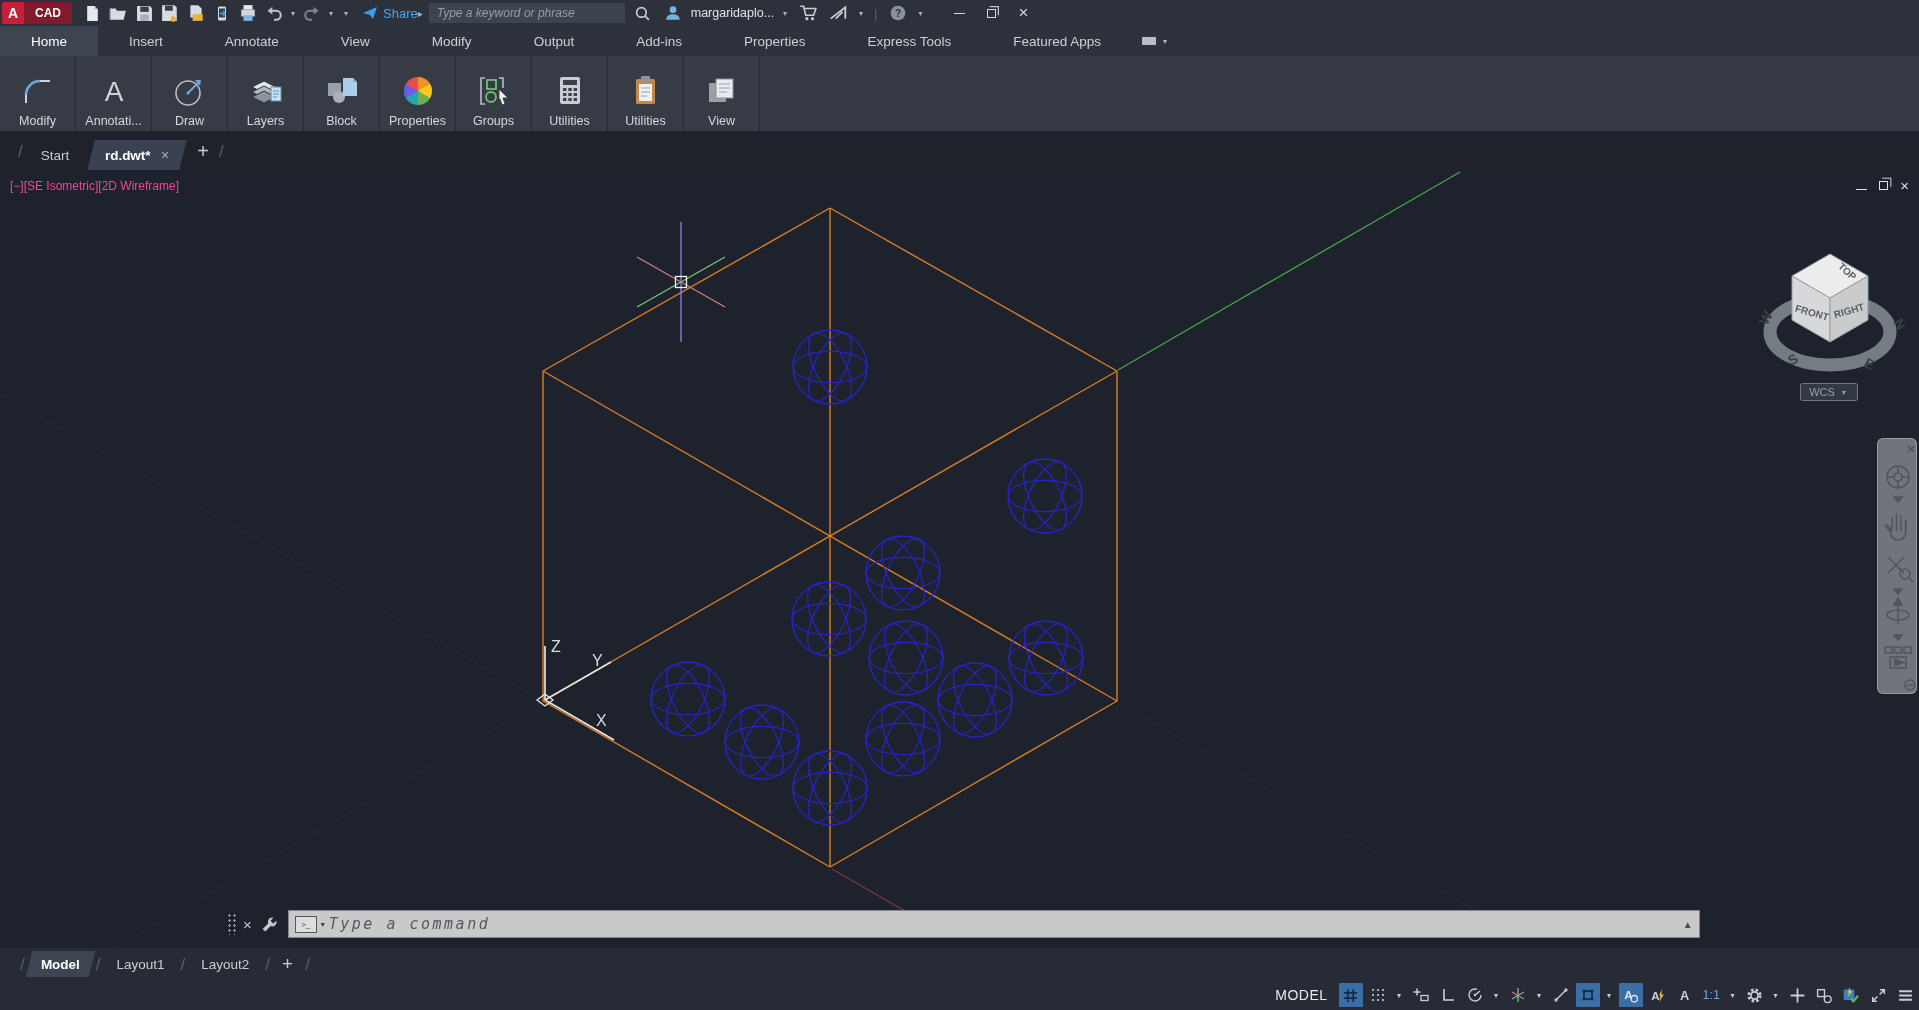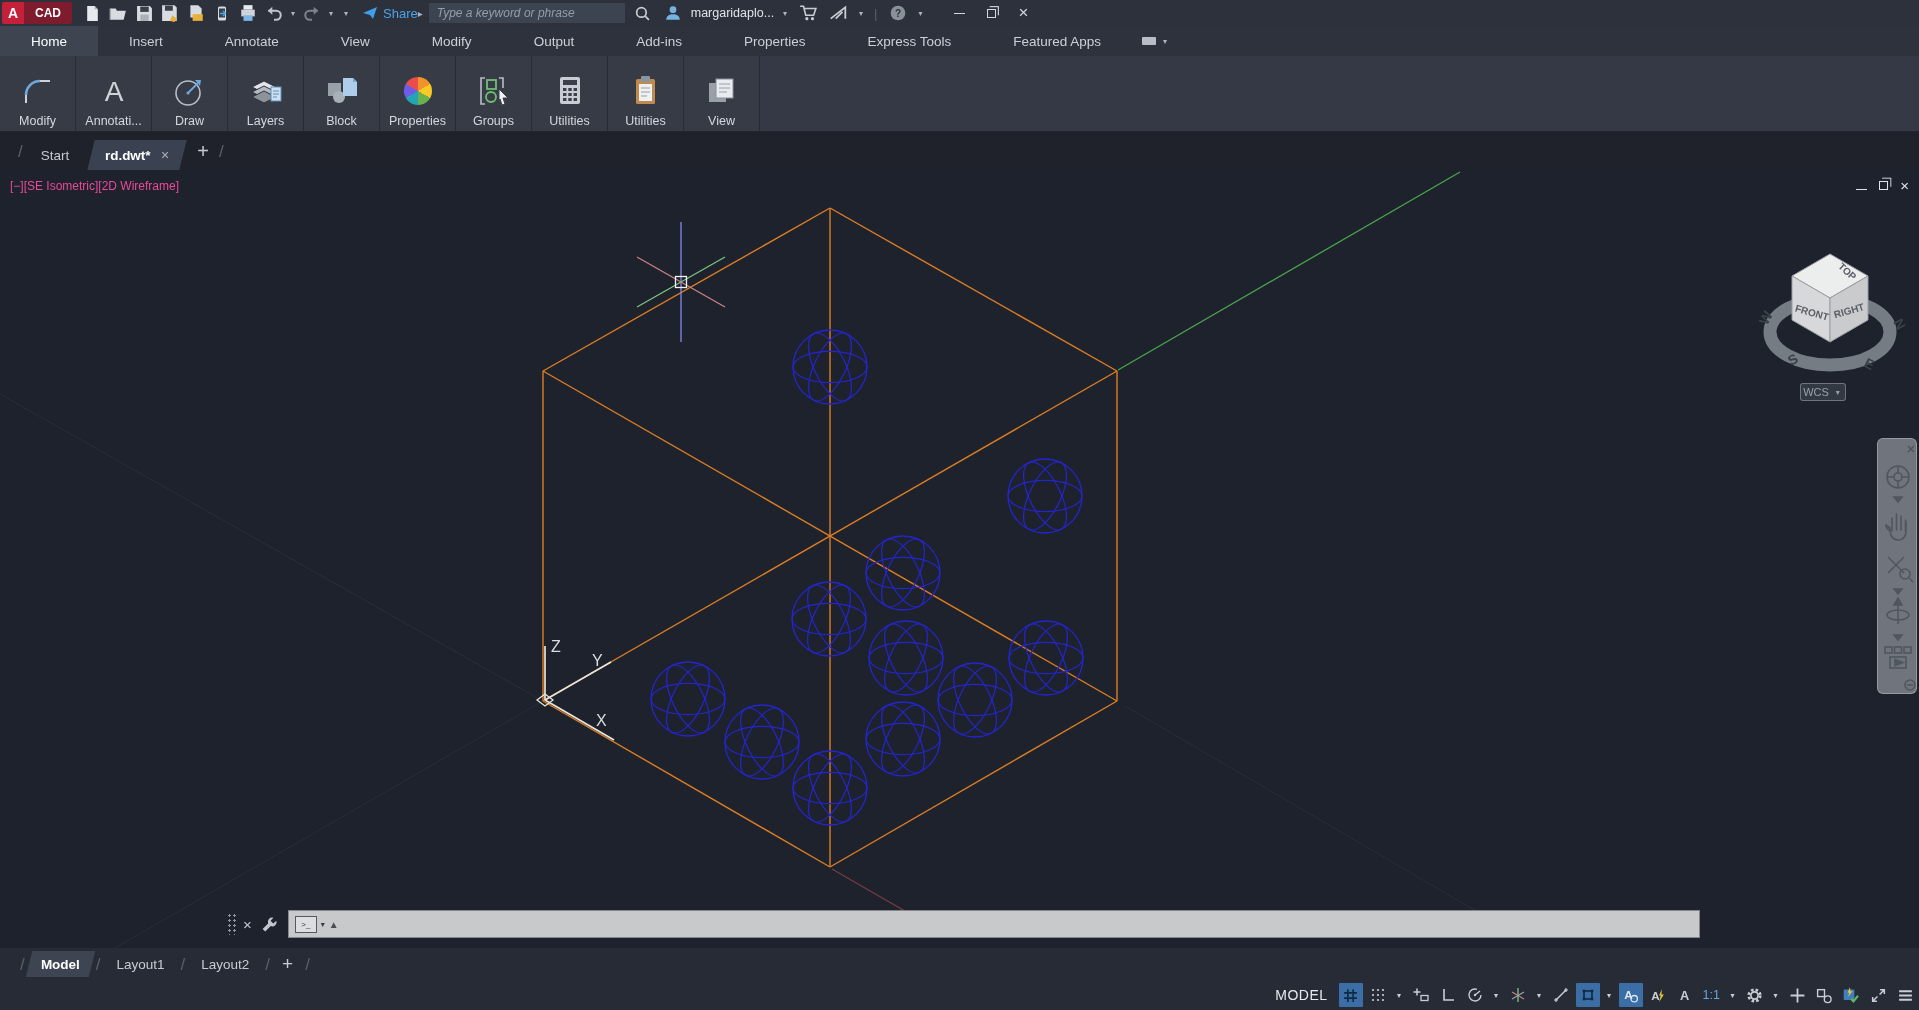--- a/index.html
+++ b/index.html
@@ -54,21 +54,21 @@
 
 
 .canvas{position:relative;flex:1;background:#1d222d;overflow:hidden}
 .canvas svg.scene{position:absolute;inset:0;width:100%;height:100%}
 .vplabel{position:absolute;left:10px;top:9px;color:#ec4899;font-size:12px}
 .cwin{position:absolute;right:10px;top:7px;display:flex;gap:12px;align-items:center;color:#dfe2e6}
 .cwin .m{width:11px;border-bottom:1.5px solid #dfe2e6;height:8px;cursor:pointer}
 .cwin .r{width:9px;height:9px;border:1.2px solid #dfe2e6;box-shadow:2.6px -2.6px 0 -0.2px #1d222d,3.2px -3.2px 0 0.1px #dfe2e6;cursor:pointer}
 .cwin .x{font-size:15px;cursor:pointer}
 .viewcube{position:absolute;left:1755px;top:72px}
-.wcsbtn{position:absolute;left:1800px;top:213px;width:46px;height:18px;border:1px solid rgba(160,168,178,.55);background:rgba(190,196,204,.14);border-radius:3px;color:#98a0aa;font-size:11px;display:flex;align-items:center;justify-content:center;gap:4px;cursor:pointer}
+.wcsbtn{position:absolute;left:1800px;top:213px;width:58px;height:18px;border:1px solid rgba(160,168,178,.55);background:rgba(190,196,204,.14);border-radius:3px;color:#98a0aa;font-size:11px;display:flex;align-items:center;justify-content:center;gap:4px;cursor:pointer}
 .navbar{position:absolute;left:1877px;top:268px;width:40px;height:256px;background:rgba(196,200,206,.5);border:1px solid rgba(255,255,255,.28);border-radius:6px}
 .dock{position:absolute;left:227px;top:740px;display:flex;align-items:center;gap:6px}
 .dock .grip{width:10px;height:22px;background-image:radial-gradient(#8d929b 1px,transparent 1.2px);background-size:5px 5px;cursor:grab}
 .dock .dx{color:#c3c7cd;font-size:15px;cursor:pointer}
 .cmdwrap{width:1412px;height:28px;background:#c8c9cb;border:1px solid #85878a;display:flex;align-items:center;padding:0 6px;gap:4px}
 .termico{width:22px;height:17px;background:#dcddde;border:1px solid #55585c;color:#35383c;font-size:8px;display:flex;align-items:center;justify-content:center;cursor:pointer}
 .termcar{color:#35383c;font-size:8px;cursor:pointer}
 .cmdinput{flex:1;border:none;outline:none;background:transparent;font-family:"DejaVu Sans Mono",monospace;font-style:italic;font-size:15px;letter-spacing:2.5px;color:#55585c}
 .cmdinput::placeholder{color:#55585c}
 .cmdup{color:#4a4d52;font-size:10px;cursor:pointer}
@@ -513,20 +513,21 @@
       <span class="grip"></span>
       <span class="dx">×</span>
       <span class="i">
           <svg width="17" height="17" viewBox="0 0 16 16">
             <path d="M14.5 4.5a4 4 0 0 1-5.3 5L4 14.7 1.5 12.2 6.7 7a4 4 0 0 1 5-5.3L9 4.5l2.5 2.5z" fill="#c3c7cd"></path>
           </svg>
         </span>
       <div class="cmdwrap">
         <span class="termico">&gt;_</span>
         <span class="termcar">▾</span>
+        <input class="cmdinput" placeholder="Type a command" style="">
         <span class="cmdup">▲</span>
       </div>
     </div>
   </div>
 
   <div class="lrow">
     <span class="slash">/</span>
     <div class="ltab active">
         <span>Model</span>
       </div>

